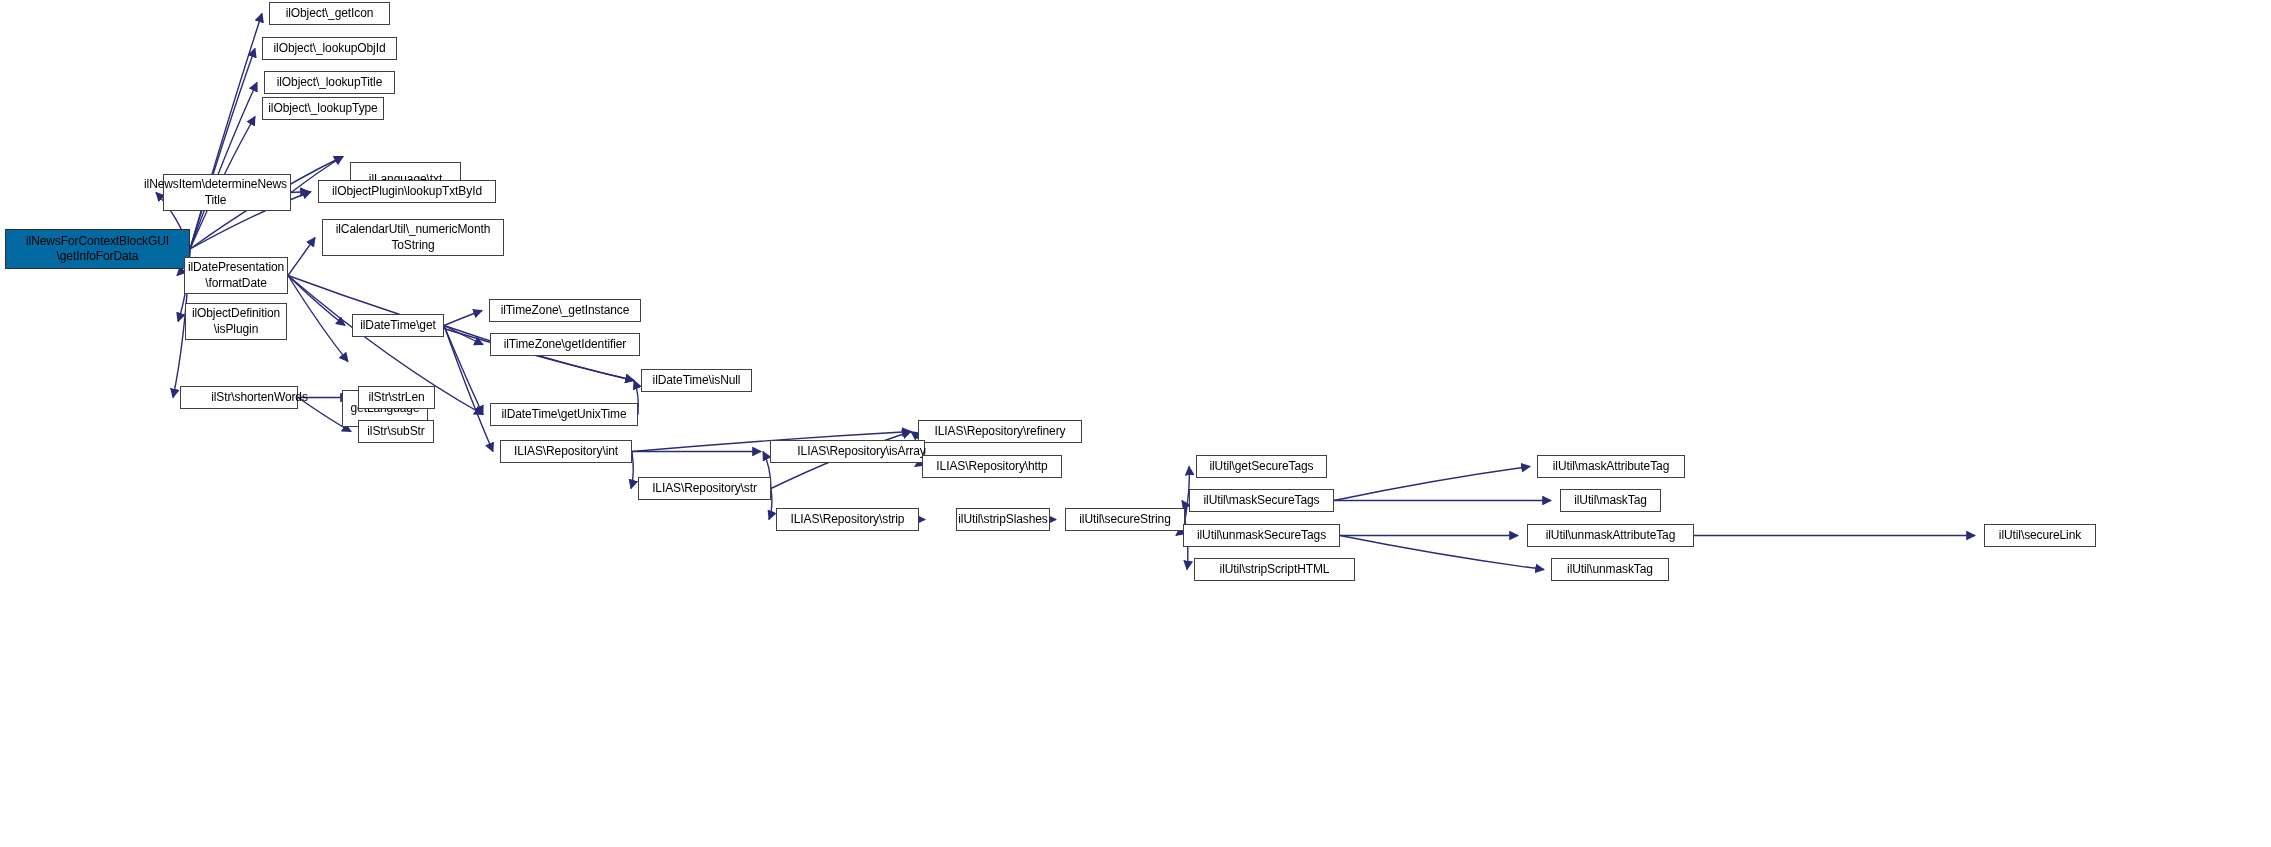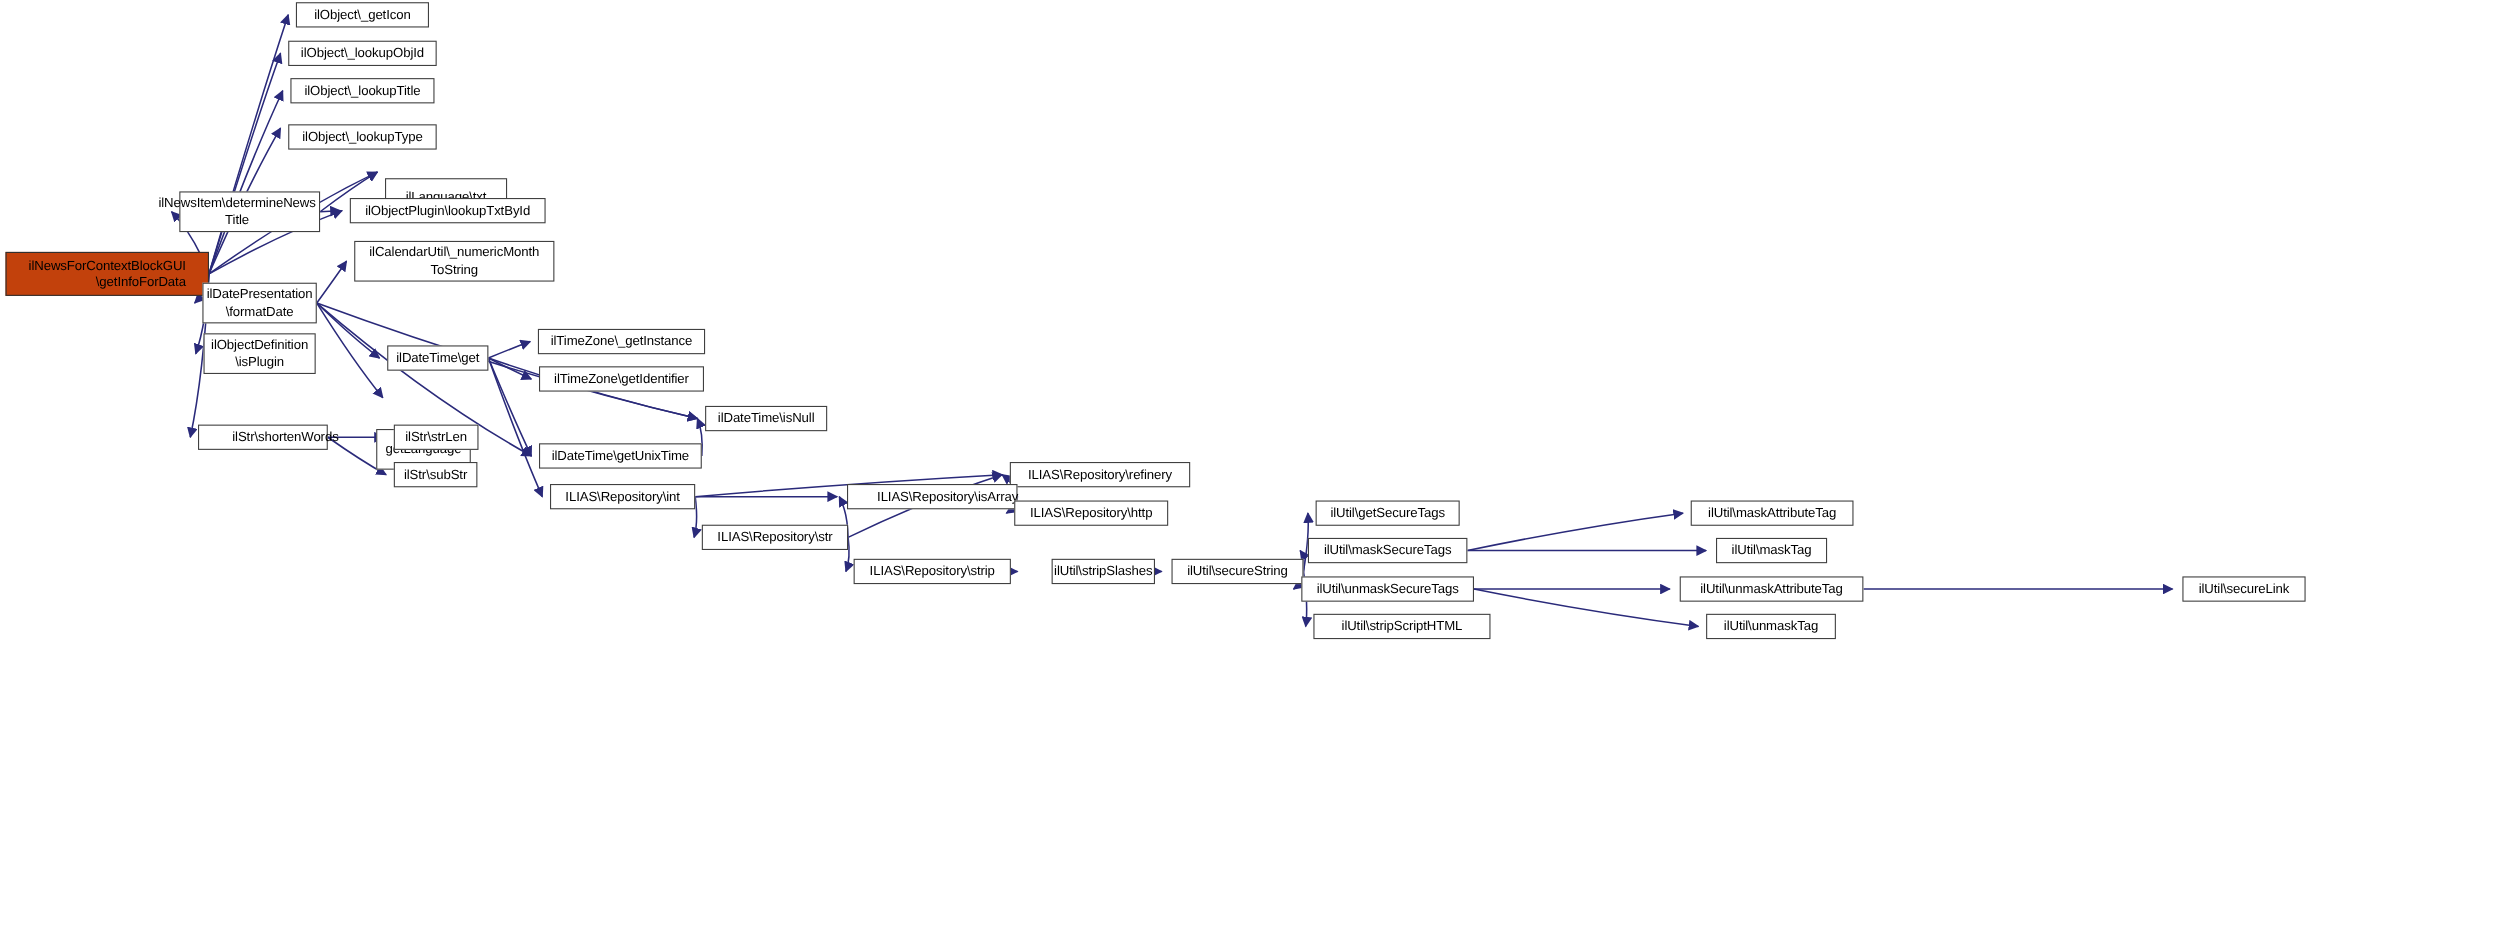--- a/index.html
+++ b/index.html
@@ -27,23 +27,22 @@
     align-items:center;
     justify-content:center;
     text-align:center;
     font-size:12px;
     line-height:15.5px;
     white-space:pre-line;
     letter-spacing:-0.1px;
     padding:0 3px;
   }
   .node.root{
-    background:#c2410c;
+    background:#0369a1;
     border:1px solid #303030;
-    text-align:right;
   }
   .node span{display:block;}
 </style>
 </head>
 <body>
 
 <div id="canvas">
   <svg id="edges" viewBox="0 0 2271 847" xmlns="http://www.w3.org/2000/svg">
     <defs>
       <marker id="arrow" viewBox="0 0 10 10" refX="9" refY="5" markerWidth="7" markerHeight="7" orient="auto-start-reverse">
@@ -96,21 +95,21 @@
         <path d="M 298 397.5 L 349 397.5" fill="none" stroke="#2a2a7a" stroke-width="1.4" marker-end="url(#arrow)"></path>
         <path d="M 298 397.5 Q 328 418.614 351 431.5" fill="none" stroke="#2a2a7a" stroke-width="1.4" marker-end="url(#arrow)"></path>
       </g>
   </svg>
   <div id="node-layer">
       <div class="node root" style="left: 5px; top: 229px; width: 185px; height: 40px;"><span>ilNewsForContextBlockGUI
 \getInfoForData</span></div>
       <div class="node" style="left: 269px; top: 2px; width: 121px; height: 23px;"><span>ilObject\_getIcon</span></div>
       <div class="node" style="left: 262px; top: 37px; width: 135px; height: 23px;"><span>ilObject\_lookupObjId</span></div>
       <div class="node" style="left: 264px; top: 71px; width: 131px; height: 23px;"><span>ilObject\_lookupTitle</span></div>
-      <div class="node" style="left: 262px; top: 113px; width: 135px; height: 23px;"><span>ilObject\_lookupType</span></div>
+      <div class="node" style="left: 262px; top: 97px; width: 122px; height: 23px;"><span>ilObject\_lookupType</span></div>
       <div class="node" style="left: 350px; top: 162px; width: 111px; height: 36px;"><span>ilLanguage\txt</span></div>
       <div class="node" style="left: 163px; top: 174px; width: 128px; height: 37px; justify-content: flex-end;"><span>ilNewsItem\determineNews
 Title</span></div>
       <div class="node" style="left: 318px; top: 180px; width: 178px; height: 23px;"><span>ilObjectPlugin\lookupTxtById</span></div>
       <div class="node" style="left: 322px; top: 219px; width: 182px; height: 37px;"><span>ilCalendarUtil\_numericMonth
 ToString</span></div>
       <div class="node" style="left: 184px; top: 257px; width: 104px; height: 37px;"><span>ilDatePresentation
 \formatDate</span></div>
       <div class="node" style="left: 185px; top: 303px; width: 102px; height: 37px;"><span>ilObjectDefinition
 \isPlugin</span></div>

